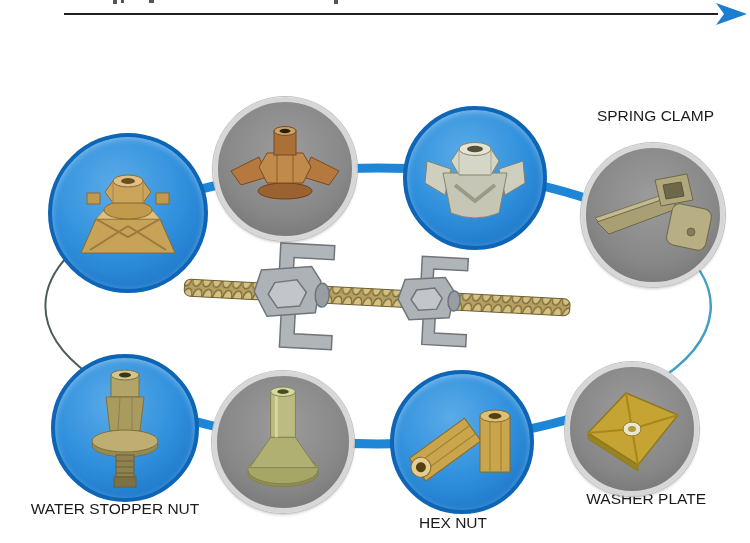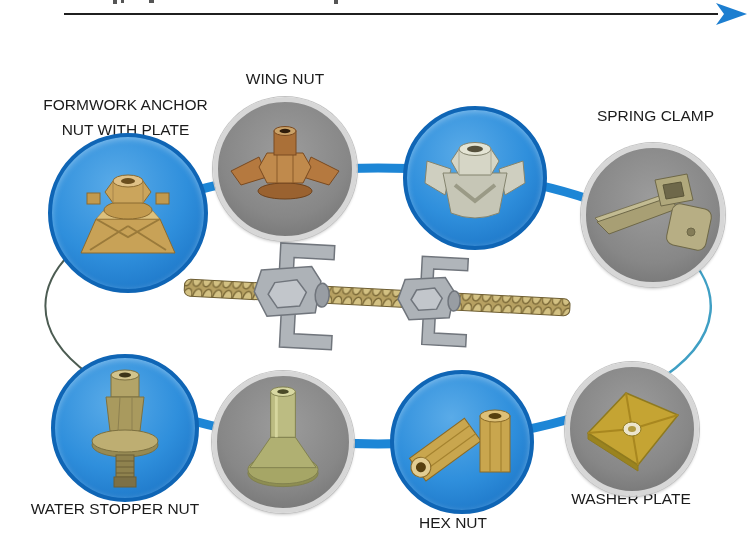--- a/index.html
+++ b/index.html
@@ -35,26 +35,24 @@
   </div>
 
   <svg style="position:absolute;left:0;top:0;" width="750" height="543" viewBox="0 0 750 543">
     <ellipse cx="378" cy="306" rx="333" ry="138" fill="none" stroke="#1d86d6" stroke-width="9"></ellipse>
     <path d="M 90 237 A 333 138 0 0 0 90 375" fill="none" stroke="#ffffff" stroke-width="20"></path>
     <path d="M 666 237 A 333 138 0 0 1 651 385" fill="none" stroke="#ffffff" stroke-width="20"></path>
     <path d="M 90 237 A 333 138 0 0 0 90 375" fill="none" stroke="#4c5c52" stroke-width="2"></path>
     <path d="M 666 237 A 333 138 0 0 1 651 385" fill="none" stroke="#3f9fc4" stroke-width="2.5"></path>
   </svg>
 
-  <div class="label" style="left:33px;top:92px;width:185px;">FORMWORK ANCHOR NUT WITH PLATE</div>
-  <div class="label" style="left:218px;top:66px;width:134px;">WING NUT</div>
   <div class="label" style="left:578px;top:103px;width:155px;">SPRING CLAMP</div>
   <div class="label" style="left:20px;top:496px;width:190px;text-align:center;">WATER STOPPER NUT</div>
   <div class="label" style="left:398px;top:510px;width:110px;">HEX NUT</div>
-  <div class="label" style="left:556px;top:486px;width:150px;">WASHER PLATE</div>
+  <div class="label" style="left:556px;top:486px;width:150px;text-align:right;">WASHER PLATE</div>
 
   <div class="circle blue" style="left:48px;top:133px;width:152px;height:152px;">
     <svg width="130" height="120" viewBox="0 0 130 120">
       <polygon points="18,100 112,100 97,66 33,66" fill="#c8a257" stroke="#8a6a30"></polygon>
       <polygon points="33,66 97,66 90,58 40,58" fill="#dcc07c" stroke="#8a6a30" stroke-width="0.5"></polygon>
       <path d="M27,97 L65,73 M103,97 L65,73 M33,66 L65,84 L97,66" fill="none" stroke="#9a7a3a" stroke-width="2"></path>
       <ellipse cx="65" cy="57" rx="24" ry="9" fill="#c29a4e" stroke="#8a6a30"></ellipse>
       <rect x="24" y="40" width="13" height="11" fill="#c29a4e" stroke="#8a6a30"></rect>
       <rect x="93" y="40" width="13" height="11" fill="#c29a4e" stroke="#8a6a30"></rect>
       <polygon points="50,28 80,28 88,39 80,50 50,50 42,39" fill="#cba55c" stroke="#8a6a30"></polygon>

